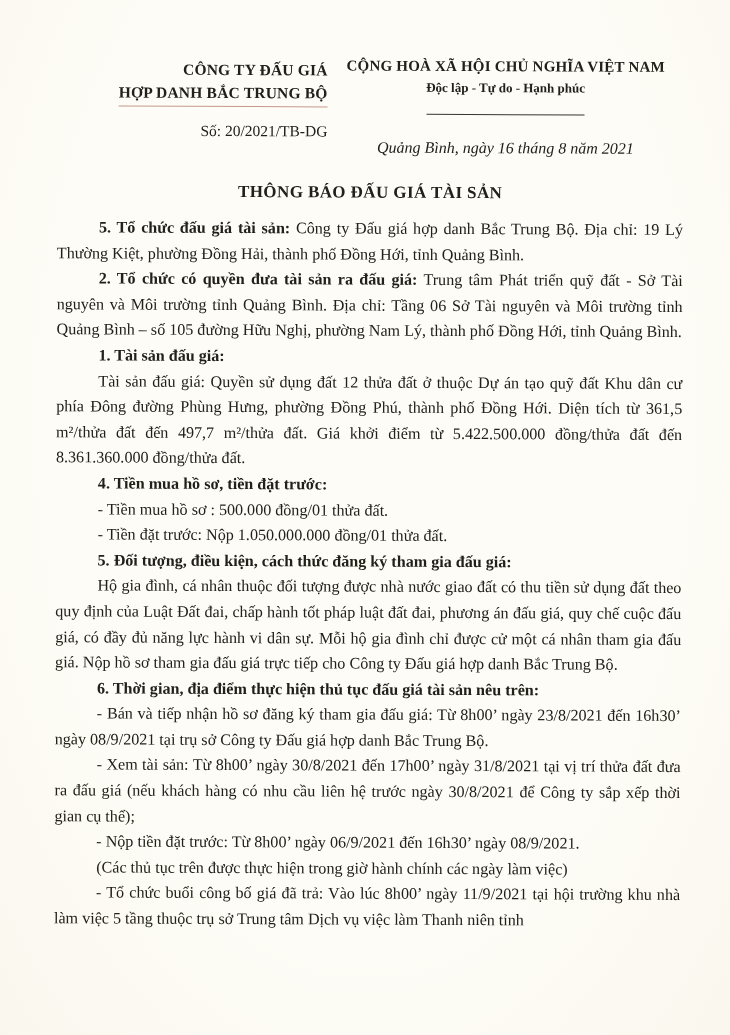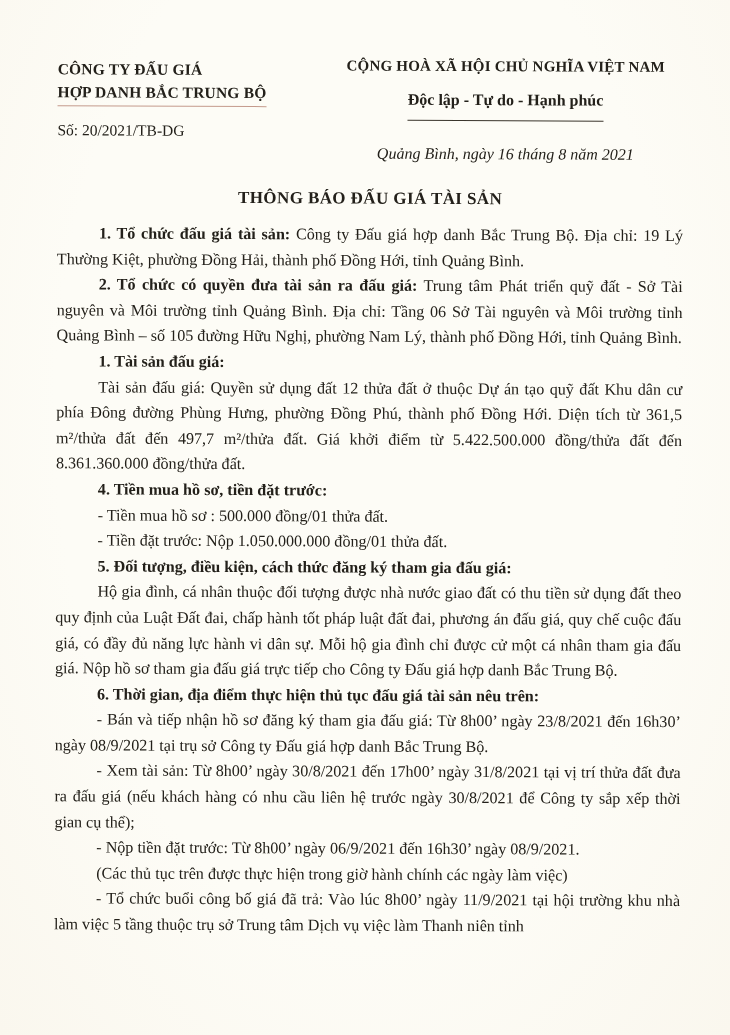--- a/index.html
+++ b/index.html
@@ -11,28 +11,28 @@
     font-family:"Liberation Serif", serif;
     overflow:hidden;
     box-sizing:border-box;
   }
   .sheet {
     padding:54px 46px 0 58px;
     transform:rotate(0.25deg);
     transform-origin:top left;
   }
   .hdr { display:flex; align-items:flex-start; }
-  .hdr-left { width:270px; text-align:left; padding-top:3px; flex:none; }
+  .hdr-left { width:270px; text-align:right; padding-top:3px; flex:none; }
   .hdr-right { flex:1; text-align:center; }
   .org-line { font-weight:bold; font-size:15.5px; line-height:1.5; letter-spacing:0.2px; }
   .org-underlined { display:inline-block; border-bottom:1.5px solid #c49a8c; padding-bottom:1px; }
   .doc-no { margin-top:15px; font-size:15.5px; }
   .nat-line1 { font-weight:bold; font-size:15px; letter-spacing:0.2px; line-height:1.4; }
-  .nat-line2 { font-weight:bold; font-size:16px; display:inline-block;
-               border-bottom:1.5px solid #3a352c; padding-bottom:11px; margin-top:14px; }
+  .nat-line2 { font-weight:bold; font-size:13px; display:inline-block;
+               border-bottom:1.5px solid #3a352c; padding-bottom:18px; margin-top:3px; }
   .date-line { margin-top:24px; font-style:italic; font-size:16px; }
   .doc-title { text-align:center; font-weight:bold; font-size:17px;
                letter-spacing:0.4px; margin-top:26px; }
   .bodytext { margin-top:13px; font-size:16.1px; line-height:25.6px; text-align:justify; }
   .para { margin:0; text-indent:42px; }
   .para b { font-weight:bold; }
 </style>
 </head>
 <body>
 
@@ -48,21 +48,21 @@
       <div class="hdr-right">
         <div class="nat-line1">CỘNG HOÀ XÃ HỘI CHỦ NGHĨA VIỆT NAM</div>
         <div><span class="nat-line2">Độc lập - Tự do - Hạnh phúc</span></div>
         <div class="date-line">Quảng Bình, ngày 16 tháng 8 năm 2021</div>
       </div>
     </div>
 
     <div class="doc-title">THÔNG BÁO ĐẤU GIÁ TÀI SẢN</div>
 
     <div class="bodytext">
-      <p class="para"><b>1. Tổ chức đấu giá tài sản:</b><span> Công ty Đấu giá hợp danh Bắc Trung Bộ. Địa chỉ: 19 Lý Thường Kiệt, phường Đồng Hải, thành phố Đồng Hới, tỉnh Quảng Bình.</span></p>
+      <p class="para"><b>5. Tổ chức đấu giá tài sản:</b><span> Công ty Đấu giá hợp danh Bắc Trung Bộ. Địa chỉ: 19 Lý Thường Kiệt, phường Đồng Hải, thành phố Đồng Hới, tỉnh Quảng Bình.</span></p>
       <p class="para"><b>2. Tổ chức có quyền đưa tài sản ra đấu giá:</b><span> Trung tâm Phát triển quỹ đất - Sở Tài nguyên và Môi trường tỉnh Quảng Bình. Địa chỉ: Tầng 06 Sở Tài nguyên và Môi trường tỉnh Quảng Bình – số 105 đường Hữu Nghị, phường Nam Lý, thành phố Đồng Hới, tỉnh Quảng Bình.</span></p>
       <p class="para"><b>1. Tài sản đấu giá:</b><span></span></p>
       <p class="para"><b></b><span>Tài sản đấu giá: Quyền sử dụng đất 12 thửa đất ở thuộc Dự án tạo quỹ đất Khu dân cư phía Đông đường Phùng Hưng, phường Đồng Phú, thành phố Đồng Hới. Diện tích từ 361,5 m²/thửa đất đến 497,7 m²/thửa đất. Giá khởi điểm từ 5.422.500.000 đồng/thửa đất đến 8.361.360.000 đồng/thửa đất.</span></p>
       <p class="para"><b>4. Tiền mua hồ sơ, tiền đặt trước:</b><span></span></p>
       <p class="para"><b></b><span>- Tiền mua hồ sơ : 500.000 đồng/01 thửa đất.</span></p>
       <p class="para"><b></b><span>- Tiền đặt trước: Nộp 1.050.000.000 đồng/01 thửa đất.</span></p>
       <p class="para"><b>5. Đối tượng, điều kiện, cách thức đăng ký tham gia đấu giá:</b><span></span></p>
       <p class="para"><b></b><span>Hộ gia đình, cá nhân thuộc đối tượng được nhà nước giao đất có thu tiền sử dụng đất theo quy định của Luật Đất đai, chấp hành tốt pháp luật đất đai, phương án đấu giá, quy chế cuộc đấu giá, có đầy đủ năng lực hành vi dân sự. Mỗi hộ gia đình chỉ được cử một cá nhân tham gia đấu giá. Nộp hồ sơ tham gia đấu giá trực tiếp cho Công ty Đấu giá hợp danh Bắc Trung Bộ.</span></p>
       <p class="para"><b>6. Thời gian, địa điểm thực hiện thủ tục đấu giá tài sản nêu trên:</b><span></span></p>
       <p class="para"><b></b><span>- Bán và tiếp nhận hồ sơ đăng ký tham gia đấu giá: Từ 8h00’ ngày 23/8/2021 đến 16h30’ ngày 08/9/2021 tại trụ sở Công ty Đấu giá hợp danh Bắc Trung Bộ.</span></p>

